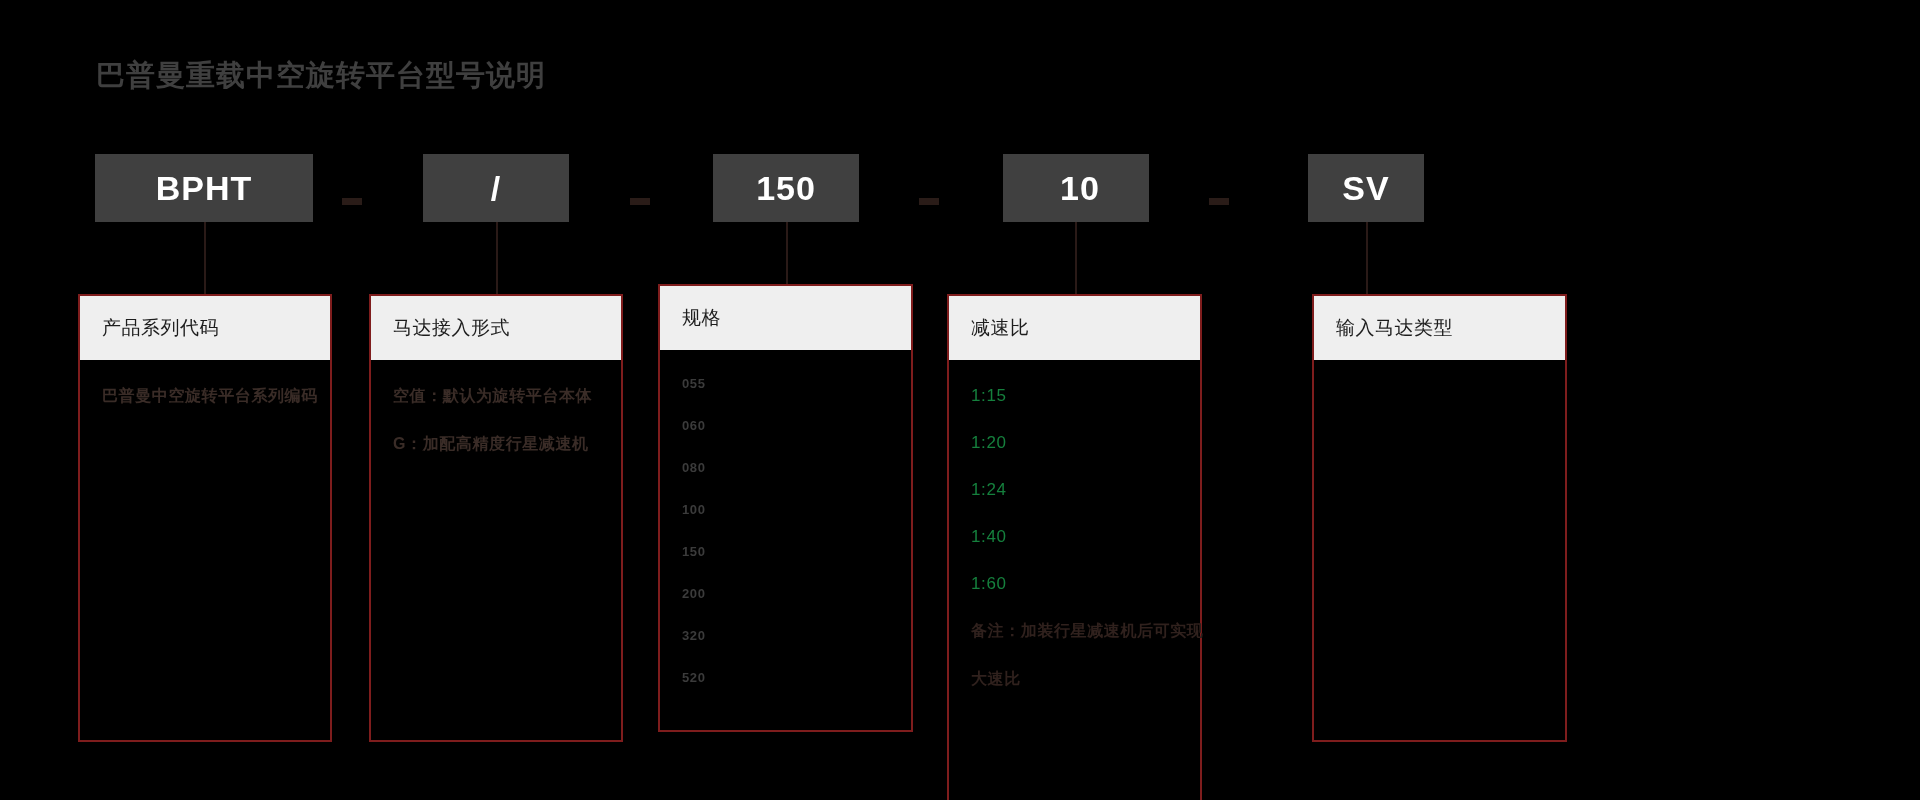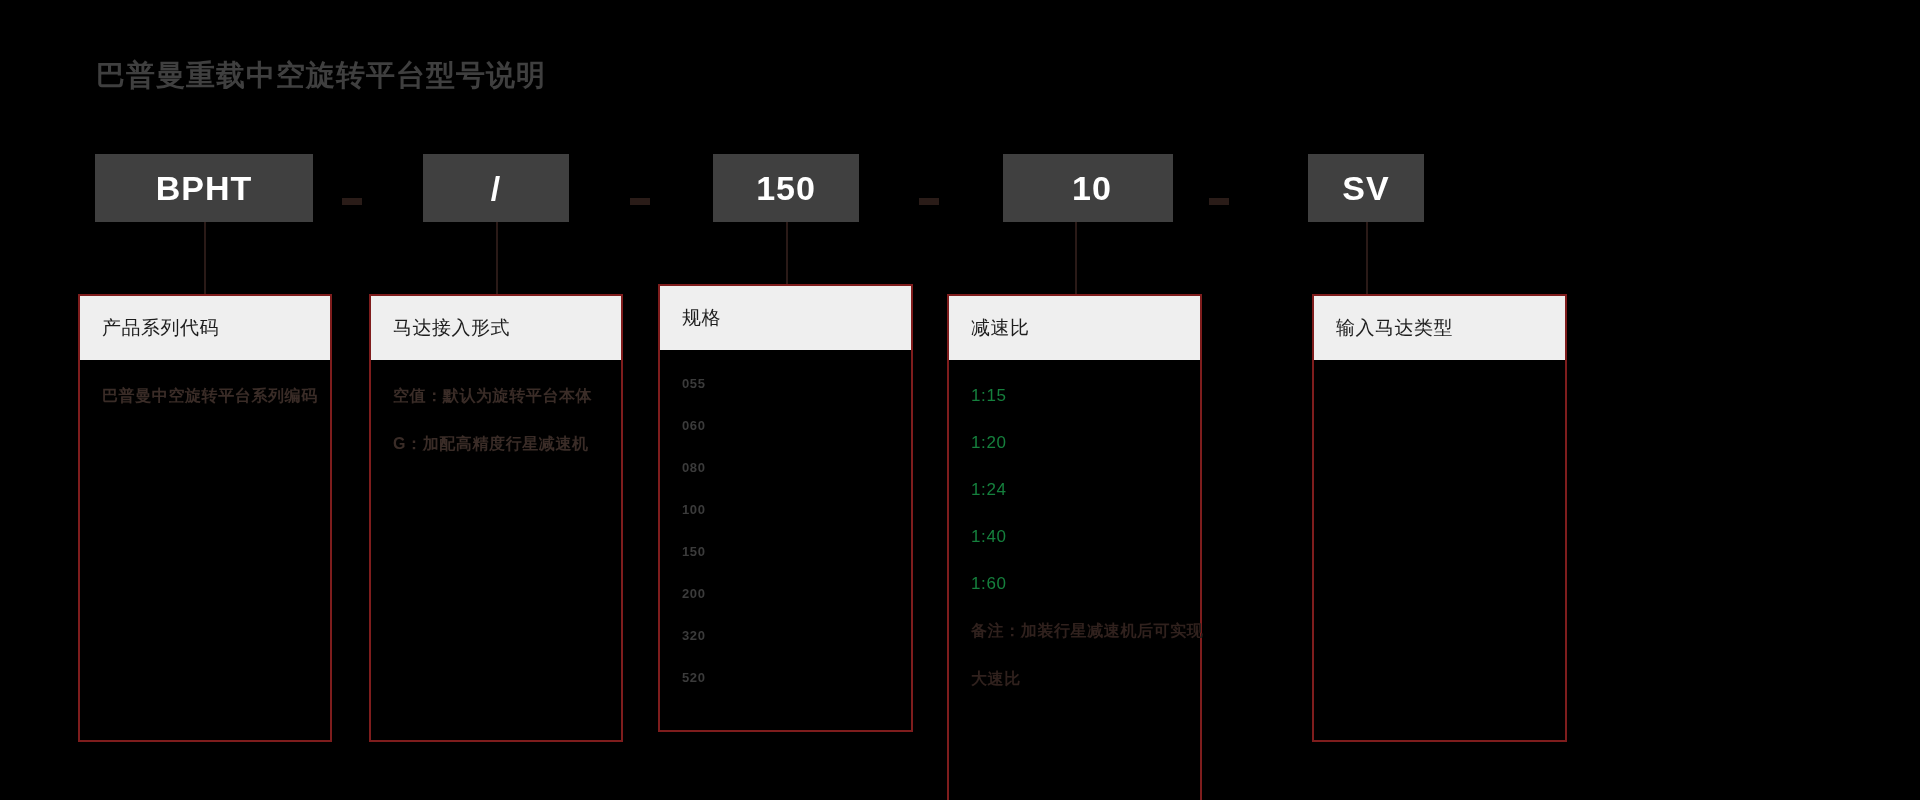--- a/index.html
+++ b/index.html
@@ -92,21 +92,21 @@
   <div id="code-segments">
       <div class="code-box" style="left: 95px; top: 154px; width: 218px;">
         <span>BPHT</span>
       </div>
       <div class="code-box" style="left: 423px; top: 154px; width: 146px;">
         <span>/</span>
       </div>
       <div class="code-box" style="left: 713px; top: 154px; width: 146px;">
         <span>150</span>
       </div>
-      <div class="code-box" style="left: 1003px; top: 154px; width: 170px; padding-left: 8px;">
+      <div class="code-box" style="left: 1003px; top: 154px; width: 146px; padding-left: 8px;">
         <span>10</span>
       </div>
       <div class="code-box" style="left: 1308px; top: 154px; width: 116px;">
         <span>SV</span>
       </div>
       <div class="dash" title="-" style="left: 342px; top: 198px;"></div>
       <div class="dash" title="-" style="left: 630px; top: 198px;"></div>
       <div class="dash" title="-" style="left: 919px; top: 198px;"></div>
       <div class="dash" title="-" style="left: 1209px; top: 198px;"></div>
     </div>

